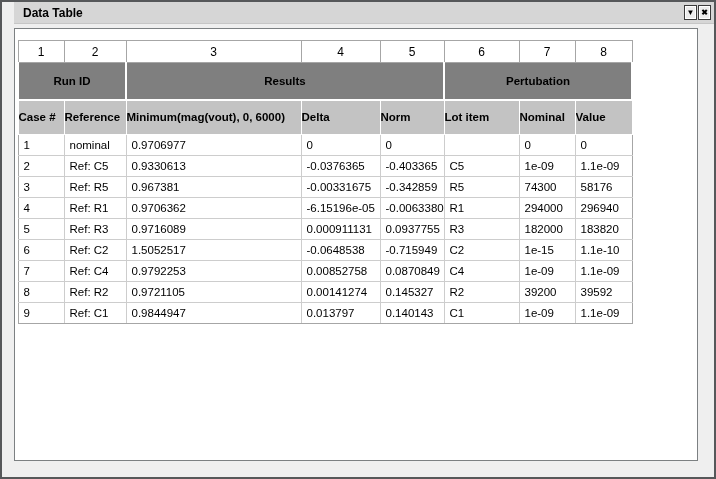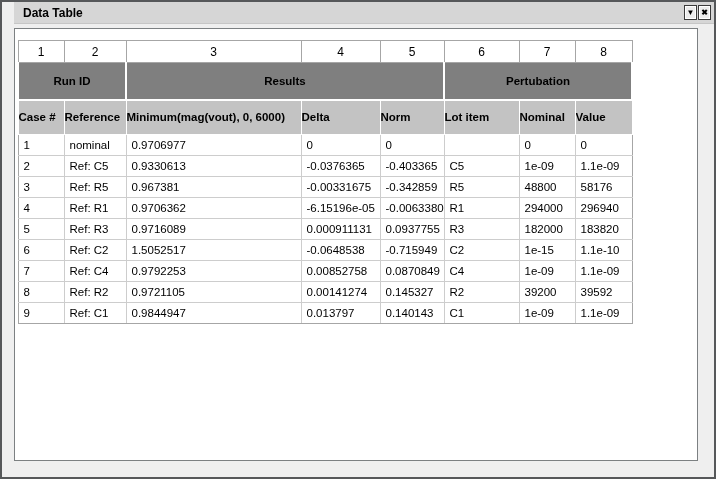--- a/index.html
+++ b/index.html
@@ -131,21 +131,21 @@
             <td class="dc">1e-09</td>
             <td class="dc">1.1e-09</td>
           </tr>
           <tr>
             <td class="dc">3</td>
             <td class="dc">Ref: R5</td>
             <td class="dc">0.967381</td>
             <td class="dc">-0.00331675</td>
             <td class="dc">-0.342859</td>
             <td class="dc">R5</td>
-            <td class="dc">48800</td>
+            <td class="dc">74300</td>
             <td class="dc">58176</td>
           </tr>
           <tr>
             <td class="dc">4</td>
             <td class="dc">Ref: R1</td>
             <td class="dc">0.9706362</td>
             <td class="dc">-6.15196e-05</td>
             <td class="dc">-0.00633807</td>
             <td class="dc">R1</td>
             <td class="dc">294000</td>

